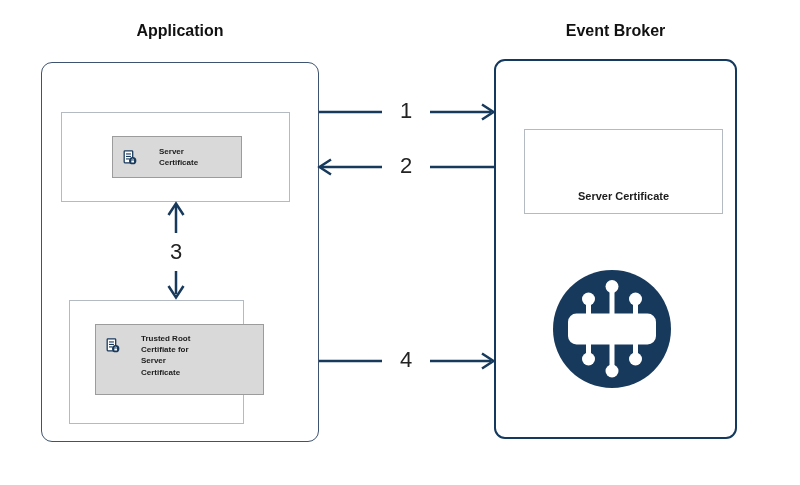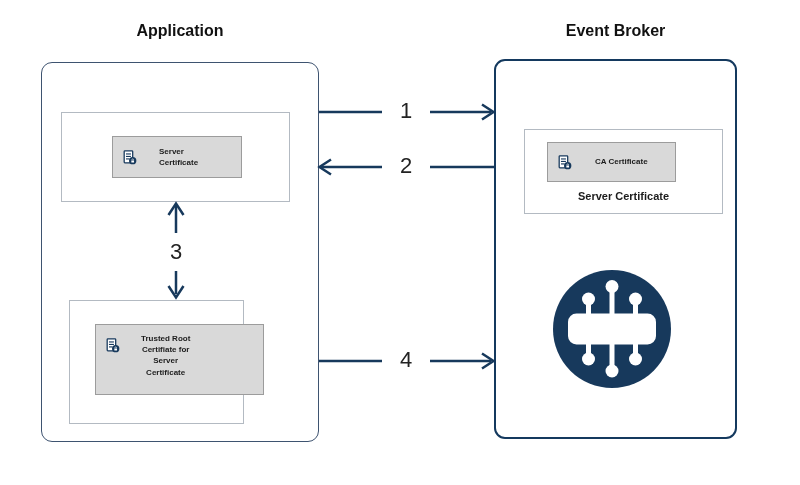--- a/index.html
+++ b/index.html
@@ -9,21 +9,21 @@
   .app-title{left:41px;width:278px;}
   .eb-title{left:494px;width:243px;}
 
   .app-box{position:absolute;left:41px;top:62px;width:278px;height:380px;
            border:1.5px solid #3e5370;border-radius:11px;box-sizing:border-box;background:#fff;}
   .eb-box{position:absolute;left:494px;top:59px;width:243px;height:380px;
           border:2.5px solid #14395e;border-radius:11px;box-sizing:border-box;background:#fff;}
 
   .container{position:absolute;border:1px solid #b3bac2;background:#fff;box-sizing:border-box;}
   .c1{left:19px;top:49px;width:229px;height:90px;}
-  .c2{left:27px;top:237px;width:175px;height:124px;text-align:center;}
+  .c2{left:27px;top:237px;width:175px;height:124px;}
   .c3{left:28px;top:68px;width:199px;height:85px;}
 
   .chip{position:absolute;background:#d9d9d9;border:1px solid #9c9c9c;box-sizing:border-box;
         display:flex;align-items:center;}
   .chip1{left:50px;top:23px;width:130px;height:42px;}
   .chip2{left:25px;top:23px;width:169px;height:71px;align-items:flex-start;}
   .chip3{left:22px;top:12px;width:129px;height:40px;}
   .chip .icon-wrap{margin-left:8px;flex:0 0 auto;display:block;}
   .chip2 .icon-wrap{margin-top:12px;}
   .chip-label{font-size:8px;font-weight:bold;line-height:1.4;white-space:pre-line;
@@ -82,32 +82,20 @@
         <span class="chip-label">Trusted Root
 Certifiate for
 Server
 Certificate</span>
       </div>
     </div>
   </div>
 
   <div class="eb-box">
     <div class="container c3">
-      <div class="chip chip3">
-        <svg class="icon-wrap" viewBox="0 0 24 24" width="17" height="17">
-          <rect x="4.5" y="2.5" width="12" height="17" rx="1" fill="#ffffff" stroke="#17395c" stroke-width="1.8"></rect>
-          <line x1="7" y1="7" x2="14" y2="7" stroke="#17395c" stroke-width="1.6"></line>
-          <line x1="7" y1="10.5" x2="14" y2="10.5" stroke="#17395c" stroke-width="1.6"></line>
-          <line x1="7" y1="14" x2="12" y2="14" stroke="#17395c" stroke-width="1.6"></line>
-          <circle cx="16.5" cy="16.5" r="5.2" fill="#17395c"></circle>
-          <rect x="14.6" y="16.2" width="3.8" height="3" rx="0.6" fill="#ffffff"></rect>
-          <path d="M15.3 16.2 v-1 a1.2 1.2 0 0 1 2.4 0 v1" fill="none" stroke="#ffffff" stroke-width="0.9"></path>
-        </svg>
-        <span class="chip-label">CA Certificate</span>
-      </div>
       <div class="eb-server-label">Server Certificate</div>
     </div>
 
     <svg class="broker-icon" viewBox="0 0 120 120" width="120" height="120">
       <circle cx="60" cy="60" r="59" fill="#17395c"></circle>
       <line x1="36.5" y1="30" x2="36.5" y2="48" stroke="#ffffff" stroke-width="5"></line>
       <line x1="60" y1="18" x2="60" y2="48" stroke="#ffffff" stroke-width="5"></line>
       <line x1="83.5" y1="30" x2="83.5" y2="48" stroke="#ffffff" stroke-width="5"></line>
       <line x1="36.5" y1="72" x2="36.5" y2="90" stroke="#ffffff" stroke-width="5"></line>
       <line x1="60" y1="72" x2="60" y2="102" stroke="#ffffff" stroke-width="5"></line>

